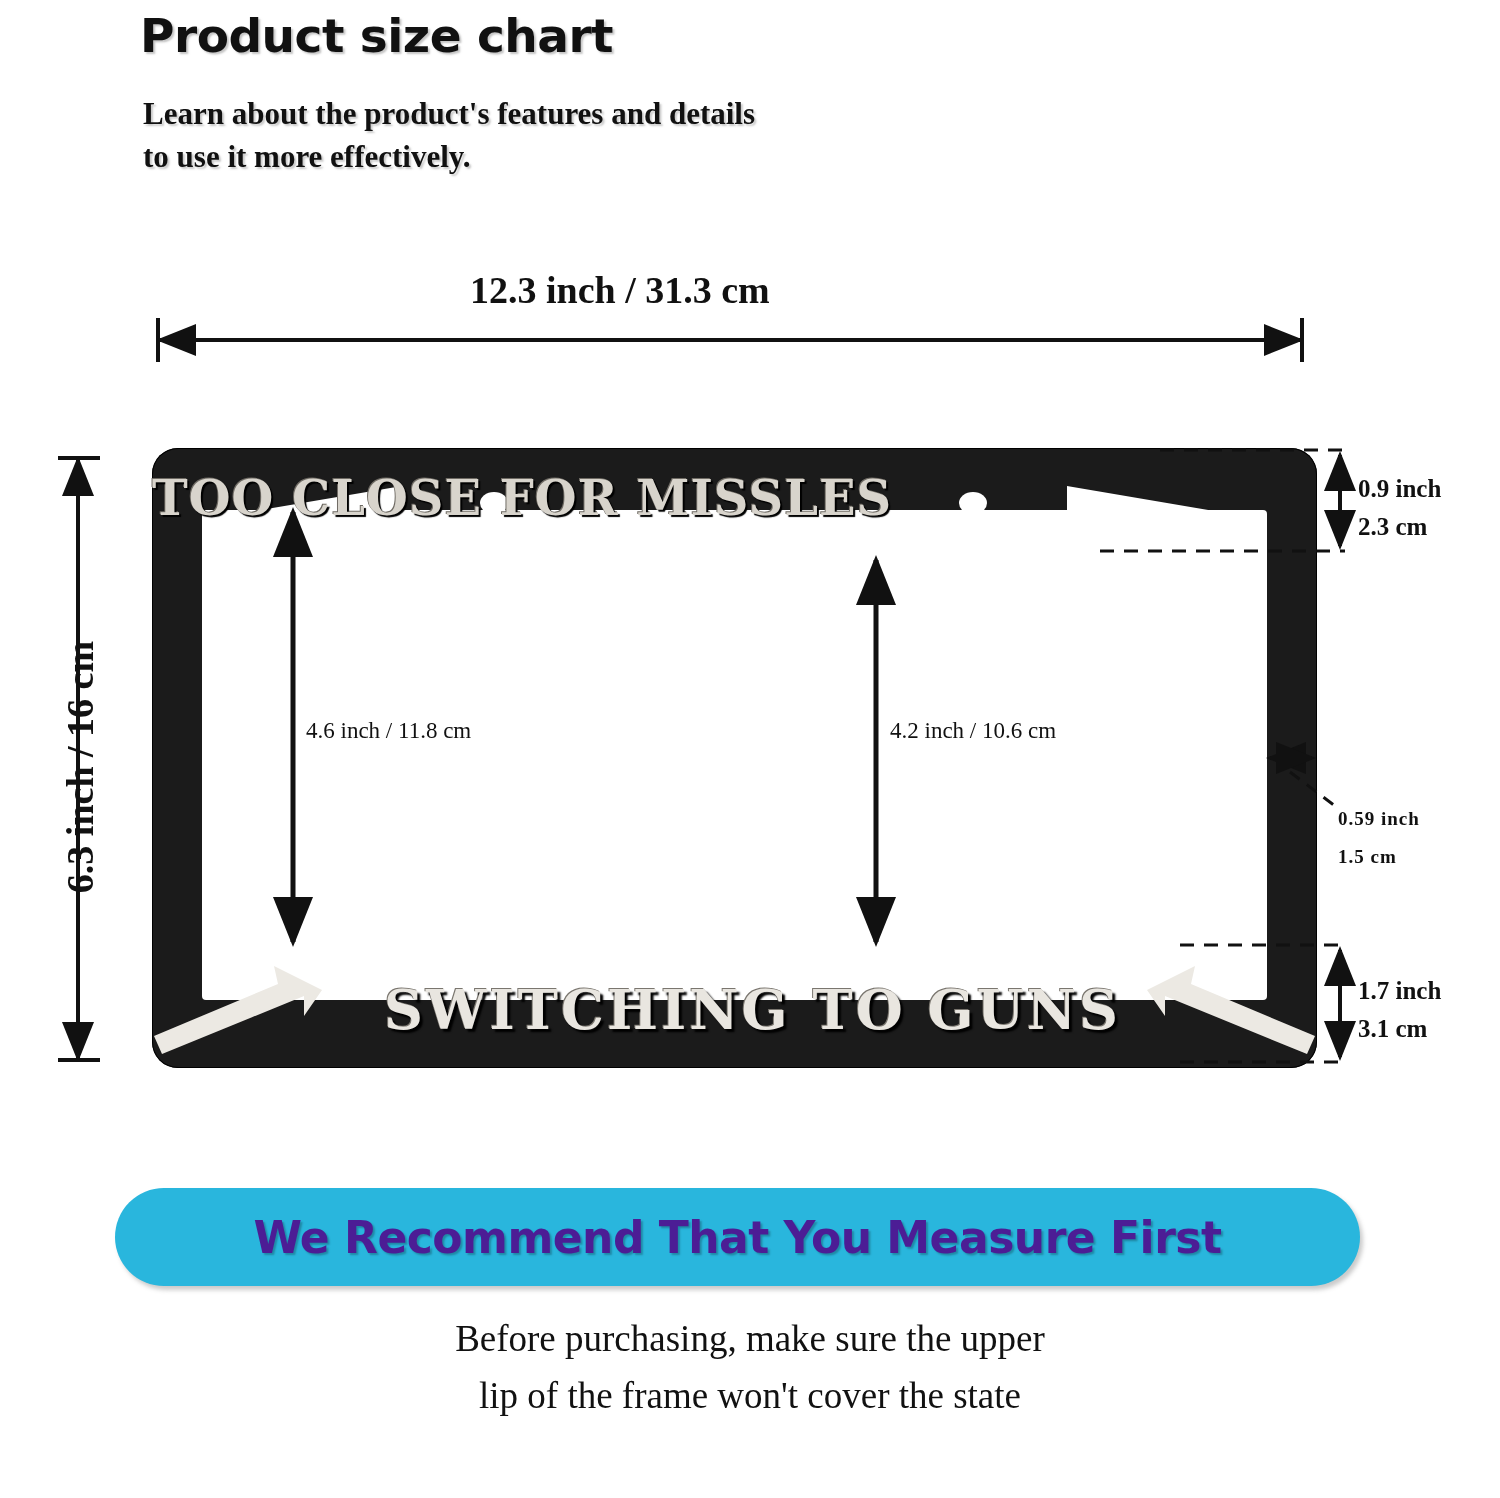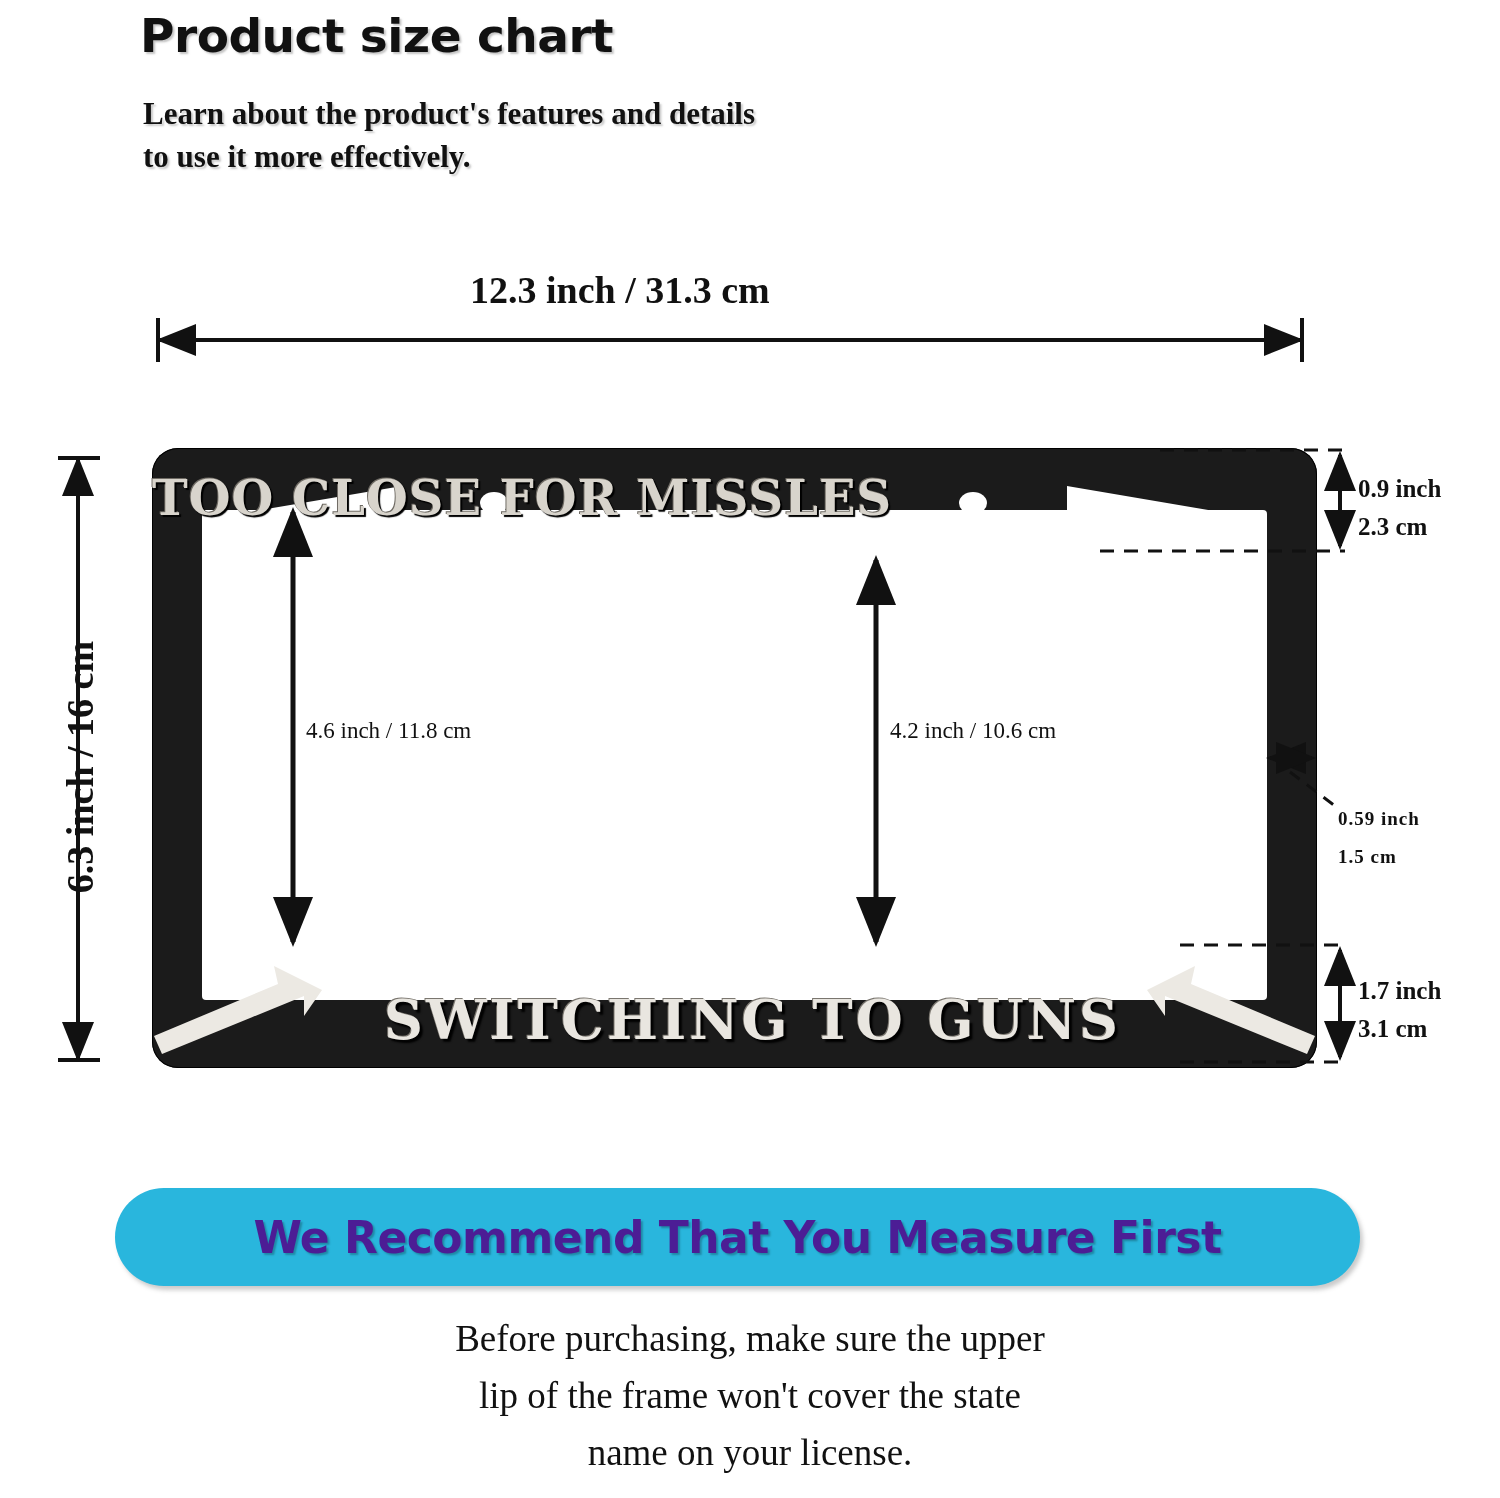--- a/index.html
+++ b/index.html
@@ -133,21 +133,21 @@
     font-weight: bold;
     font-size: 48px;
     letter-spacing: 1px;
     color: #d8d4cc;
     text-shadow: 2px 2px 1px #000, -1px -1px 0 #6f6b64;
   }
   .bottom-text {
     position: absolute;
     left: 0;
     right: 0;
-    bottom: 16px;
+    bottom: 26px;
     text-align: center;
     font-family: "DejaVu Serif", serif;
     font-weight: bold;
     font-size: 54px;
     letter-spacing: 3px;
     color: #e9e6e0;
     text-shadow: 3px 3px 2px #000, -1px -1px 0 #7a766f;
     margin-left: 36px;
   }
 
@@ -318,16 +318,15 @@
     <line x1="1340" y1="950" x2="1340" y2="1057" stroke="#111" stroke-width="4" marker-start="url(#al)" marker-end="url(#ar)"></line>
   </svg>
 
   <div class="banner">
     <div class="banner-text">We Recommend That You Measure First</div>
   </div>
 
   <div class="footnote">
     <div>Before purchasing, make sure the upper</div>
     <div>lip of the frame won't cover the state</div>
-    <div>name on your license.</div>
   </div>
 
 </div>
 
 </body></html>

